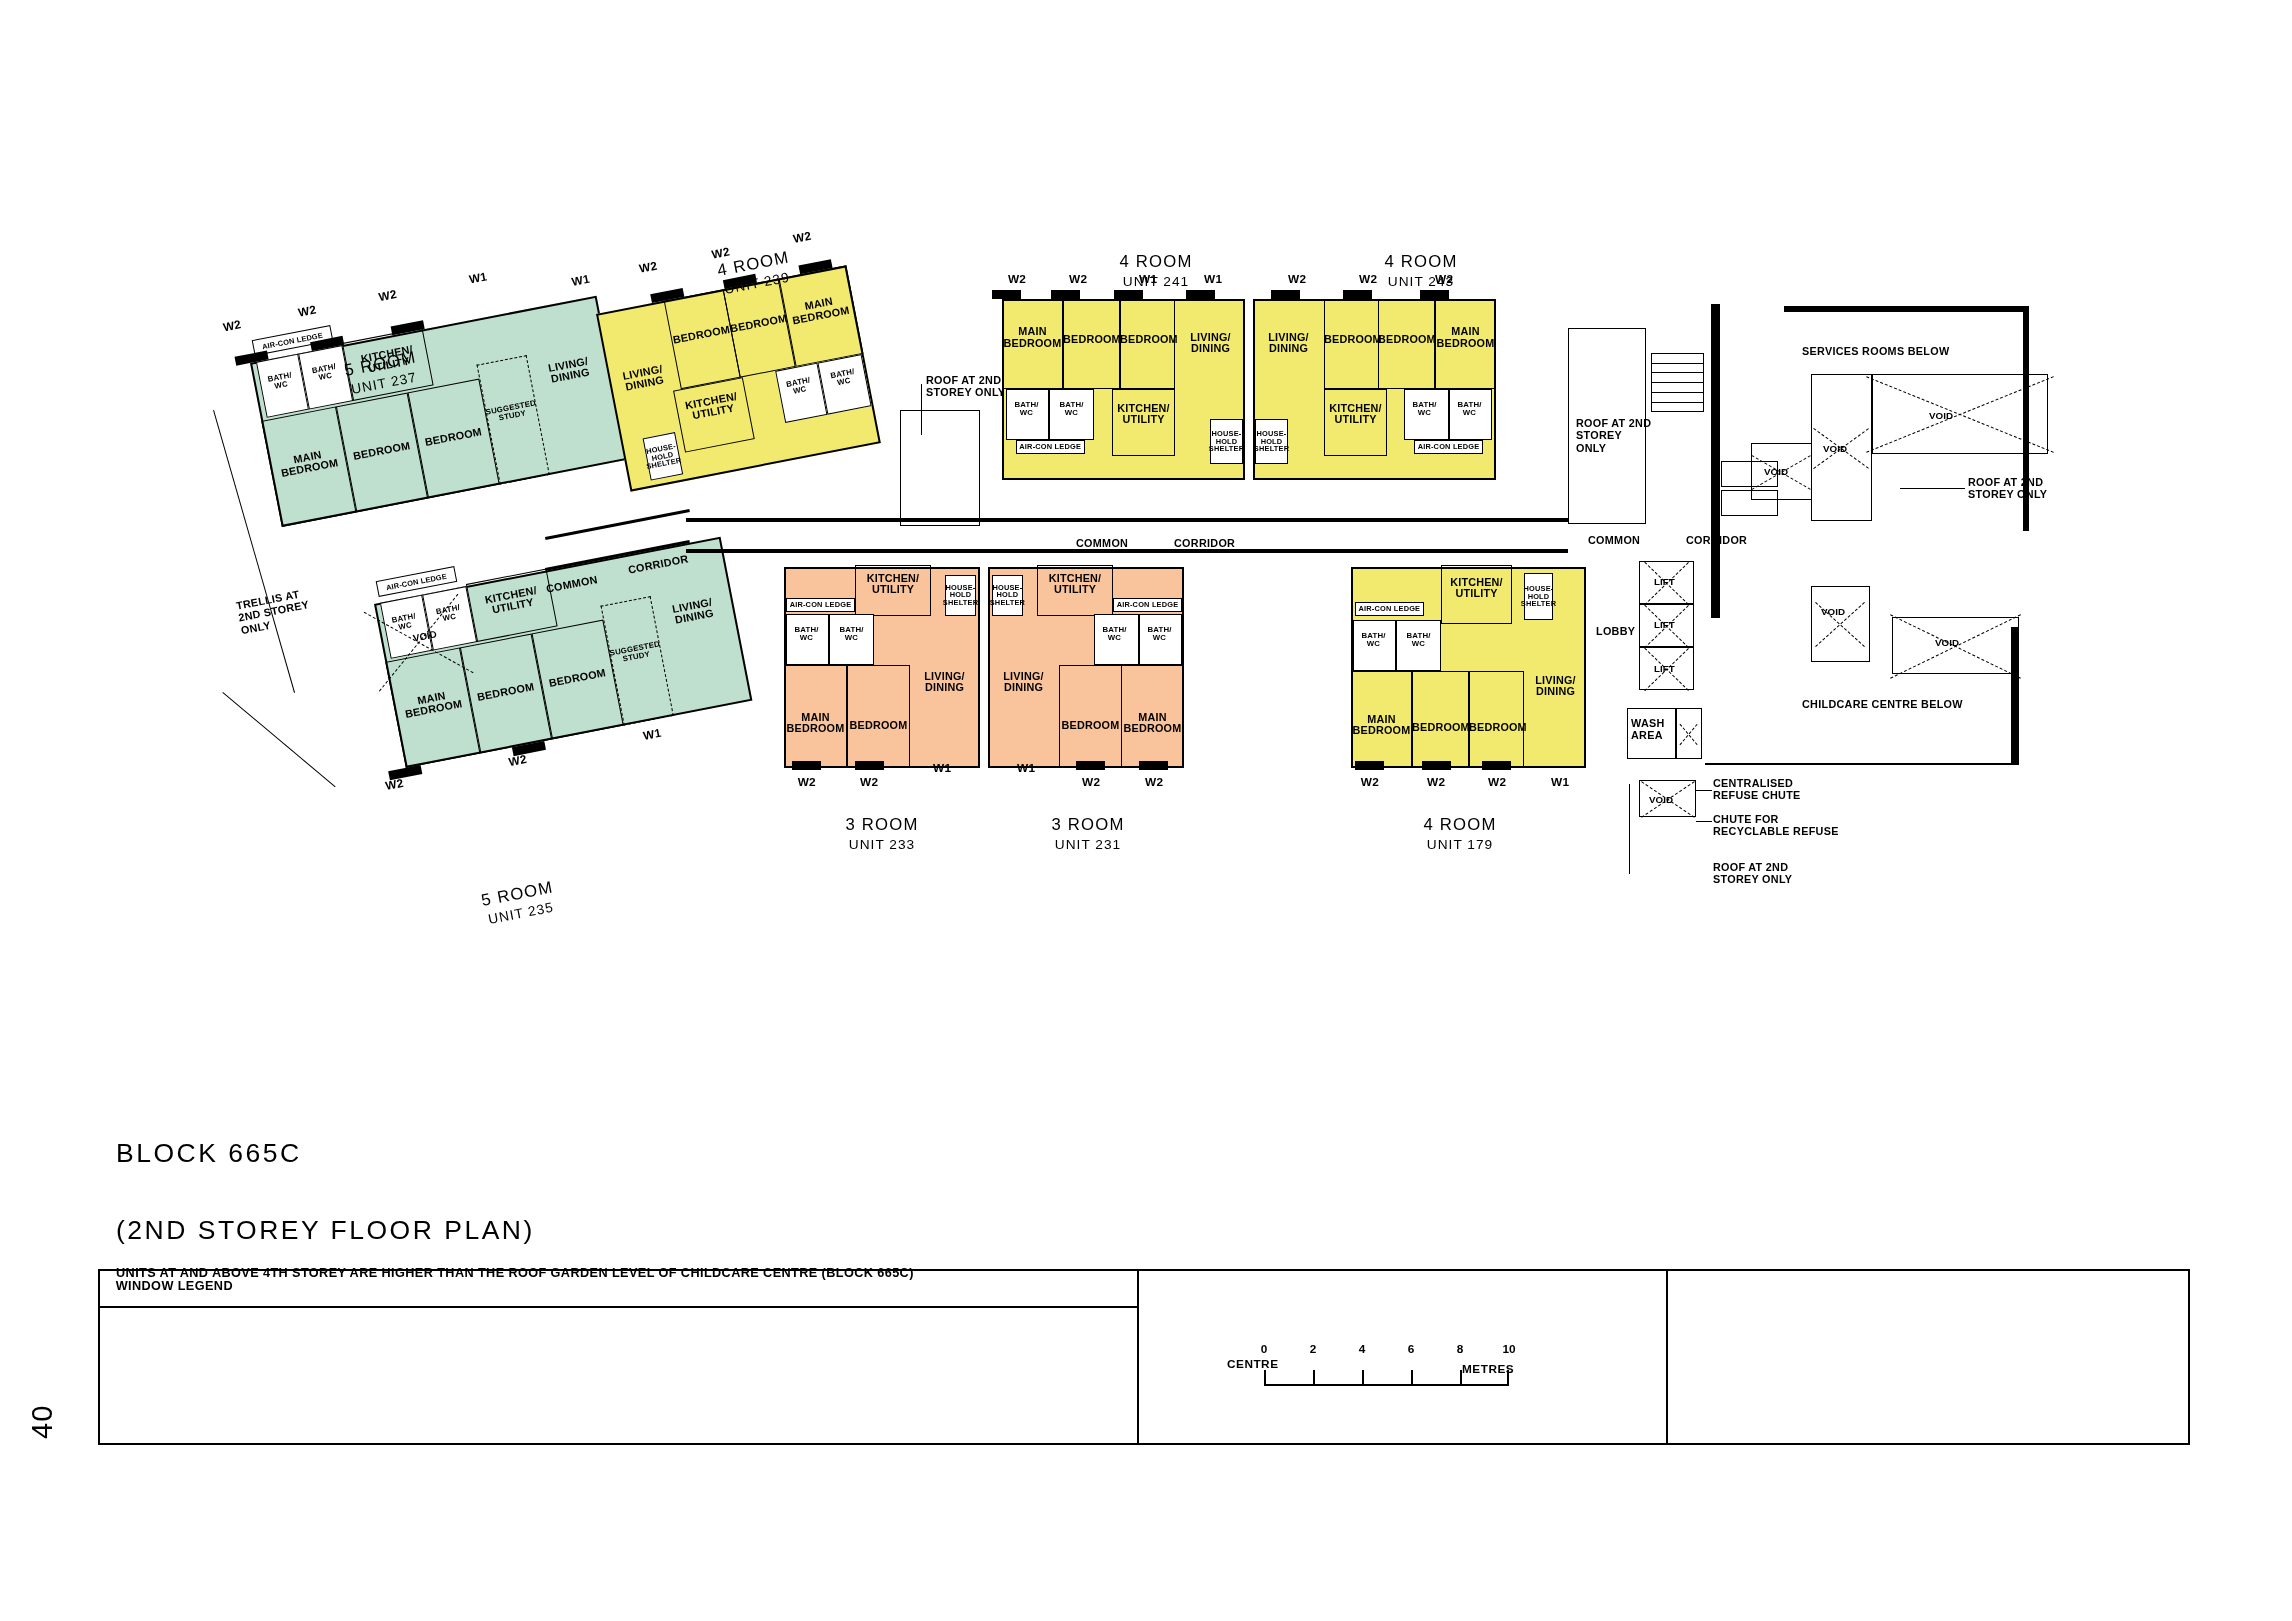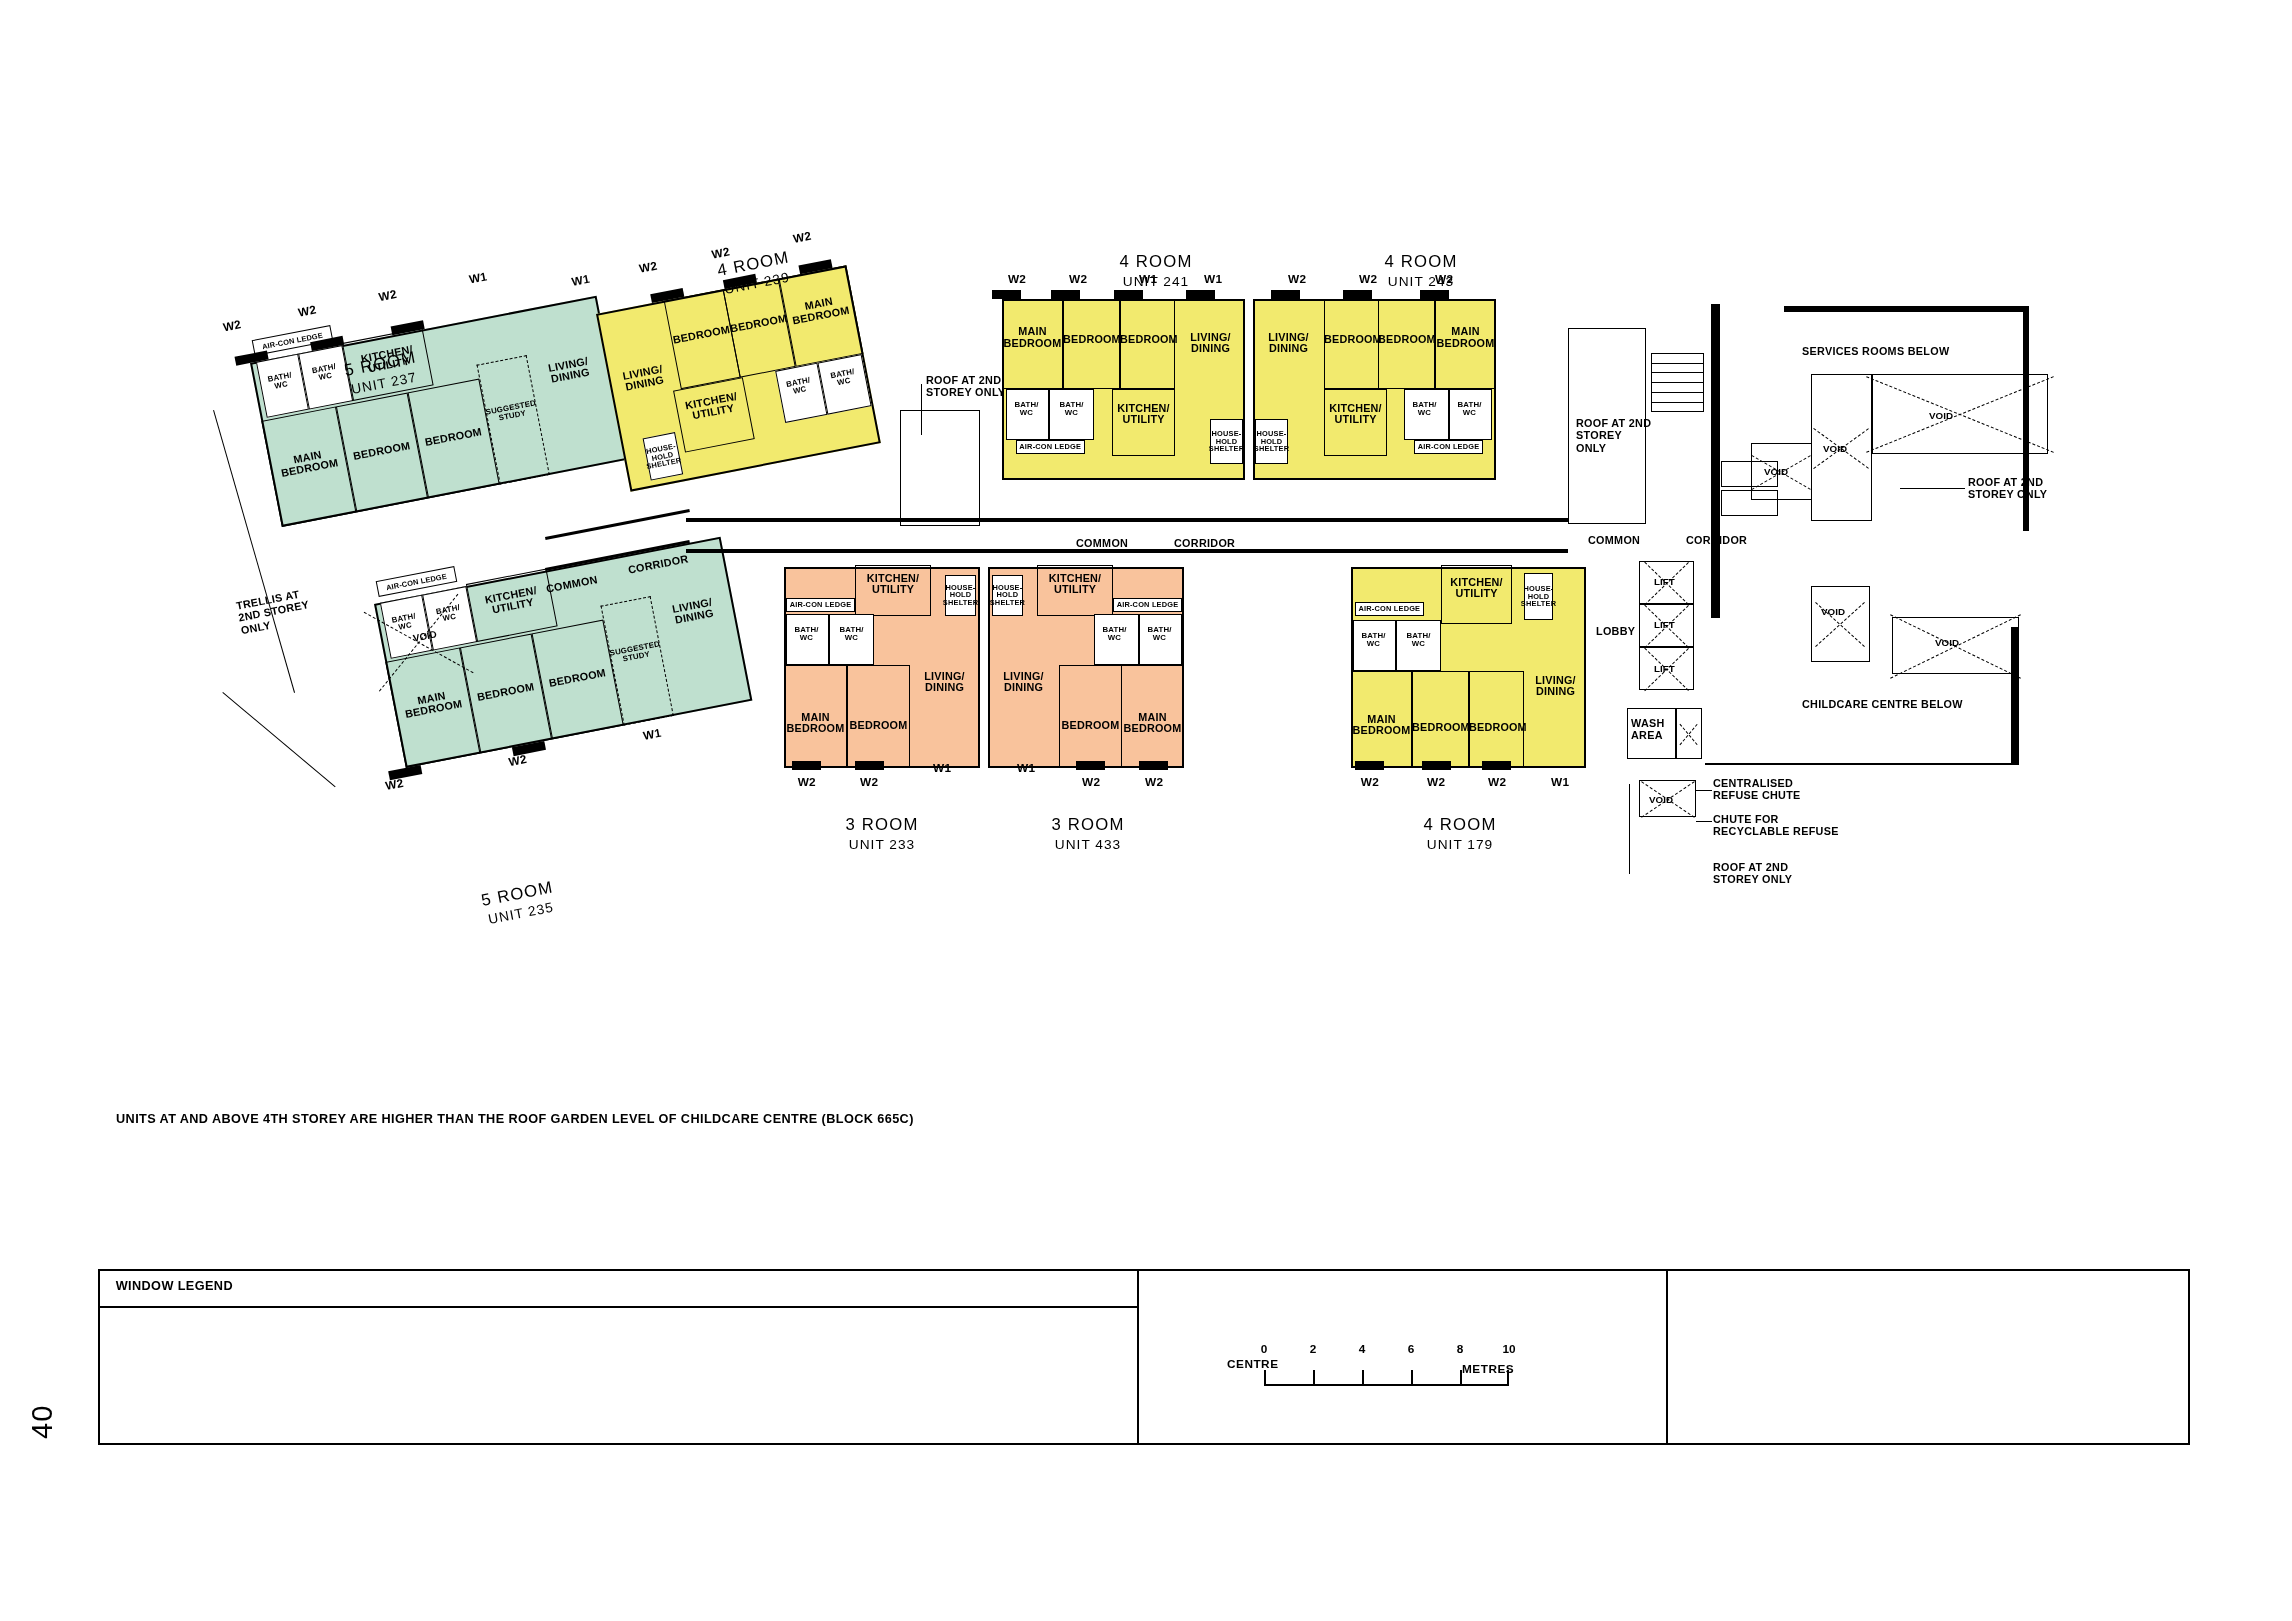--- a/index.html
+++ b/index.html
@@ -326,21 +326,21 @@
       <div class="roomlabel" style="left:0;top:104px;width:71px;">LIVING/
 DINING</div>
       <div class="wlab" style="left:29px;top:194px;">W1</div>
       <div class="wlab" style="left:94px;top:208px;">W2</div>
       <div class="wlab" style="left:157px;top:208px;">W2</div>
       <div class="winmark" style="left:88px;top:194px;width:29px;height:8.8px;"></div>
       <div class="winmark" style="left:151px;top:194px;width:29px;height:8.8px;"></div>
     </div>
     <div class="unittitle" style="left:1000px;top:794px;width:176px;">
       <span>3 ROOM</span>
-      <span class="sub">UNIT 433</span>
+      <span class="sub">UNIT 231</span>
     </div>
 
     <div style="position:absolute;left:1351px;top:567px;width:235px;height:201px;">
       <div class="unit yellow" style="left:0;top:0;width:235px;height:201px;"></div>
       <div class="room" style="left:90px;top:-2px;width:71px;height:59px;"></div>
       <div class="room white" style="left:2px;top:53px;width:43px;height:51px;"></div>
       <div class="room white" style="left:45px;top:53px;width:45px;height:51px;"></div>
       <div class="tinybox tiny" style="left:3.9px;top:35px;width:69px;height:13.7px;">AIR-CON LEDGE</div>
       <div class="tinybox tiny" style="left:173px;top:5.9px;width:29px;height:47px;line-height:1.05;">HOUSE-
 HOLD
@@ -456,20 +456,24 @@
     <div class="thinline" style="left:214px;top:410px;width:294px;transform:rotate(74deg);transform-origin:left top;"></div>
     <div class="thinline" style="left:223px;top:692px;width:147px;transform:rotate(40deg);transform-origin:left top;"></div>
 
     <div class="note" style="left:926px;top:374px;">ROOF AT 2ND
 STOREY ONLY</div>
     <div class="room" style="left:900px;top:410px;width:80px;height:116px;"></div>
     <div class="vthin" style="left:921px;top:384px;height:51px;"></div>
   </div>
 
   <div class="title-block">
+    <div class="title-main">
+      <span>BLOCK 665C</span><br>
+      <span>(2ND STOREY FLOOR PLAN)</span>
+    </div>
     <div class="title-note">UNITS AT AND ABOVE 4TH STOREY ARE HIGHER THAN THE ROOF GARDEN LEVEL OF CHILDCARE CENTRE (BLOCK 665C)</div>
   </div>
 
   <div class="infostrip">
 
     <div class="cell legend">
       <div class="legend-title">WINDOW LEGEND</div>
       <div class="legend-rule"></div>
     </div>
 

